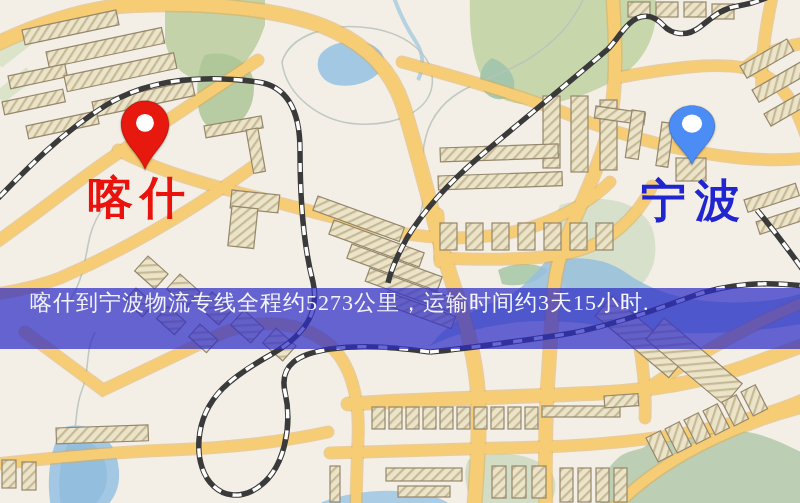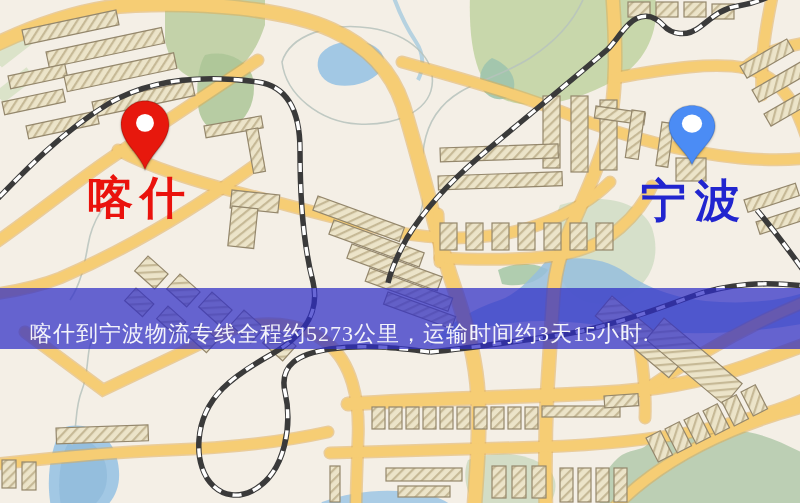--- a/index.html
+++ b/index.html
@@ -6,21 +6,21 @@
   .stage{position:relative;width:800px;height:503px;overflow:hidden;
          font-family:"Liberation Serif",serif;background:#f4efe6;}
   .map-svg{position:absolute;left:0;top:0;}
   .pin{position:absolute;filter:drop-shadow(0 1px 1px rgba(0,0,0,.25));}
   .pin-origin{left:119px;top:99px;width:52px;height:72px;}
   .pin-dest{left:667px;top:104px;width:50px;height:62px;}
   .city-label{position:absolute;font-weight:bold;font-size:45px;line-height:1;white-space:nowrap;}
   .label-origin{left:88px;top:176px;letter-spacing:7px;}
   .label-dest{left:641px;top:179px;letter-spacing:9px;}
   .banner{position:absolute;left:0;right:0;top:288px;height:61px;
-          display:flex;align-items:flex-end;}
+          display:flex;align-items:flex-start;}
   .banner-text{font-size:22px;letter-spacing:1px;padding-left:30px;white-space:nowrap;}
 </style>
 </head>
 <body>
 
 <div class="stage">
 
   <svg class="map-svg" width="800" height="503" viewBox="0 0 800 503">
     <defs>
       <pattern id="bh" width="7" height="7" patternUnits="userSpaceOnUse" patternTransform="rotate(45)">

